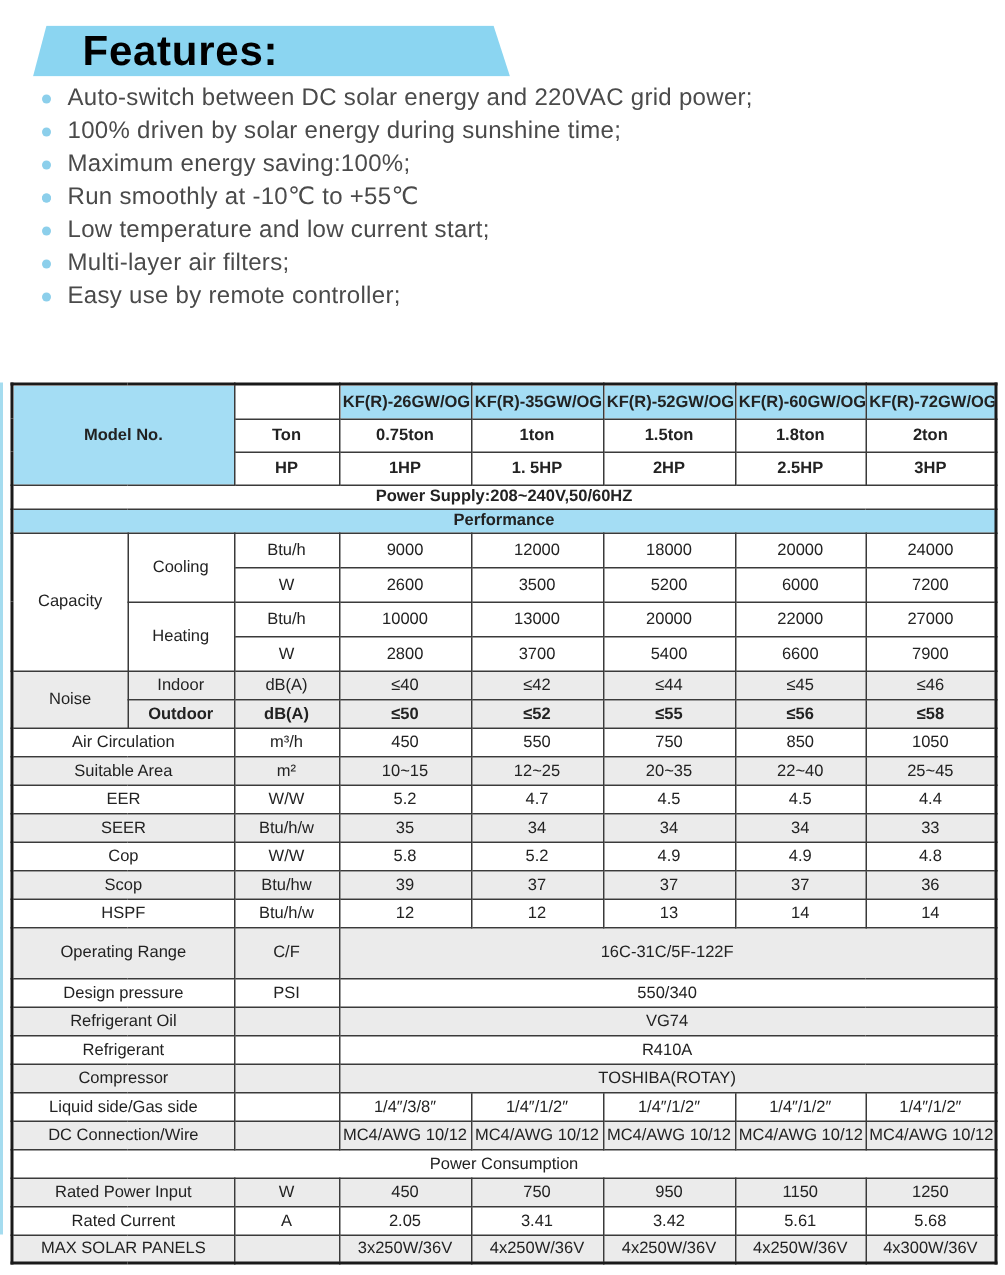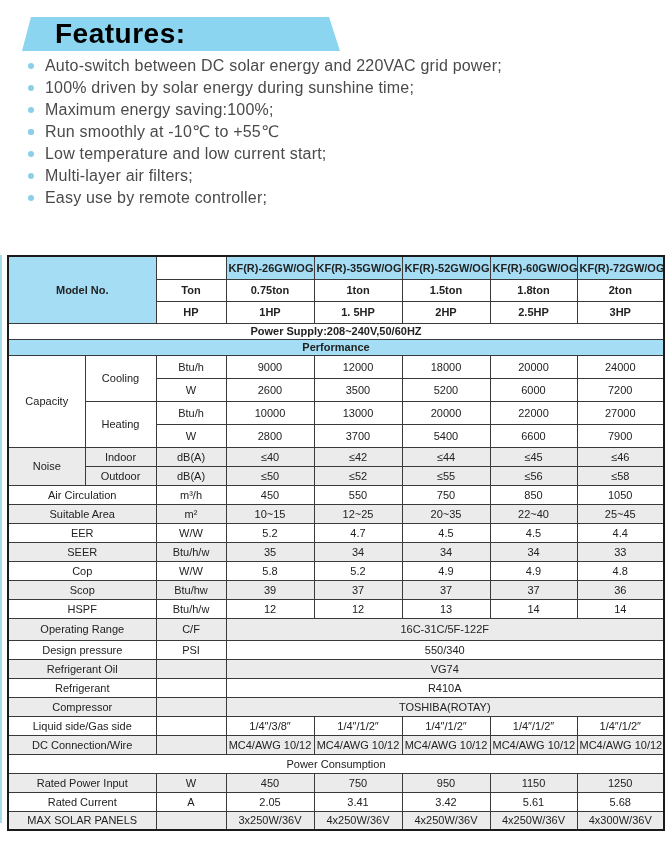--- a/index.html
+++ b/index.html
@@ -133,21 +133,21 @@
         <tr class="g" style="height: 19px;">
           <td rowspan="2">Noise</td>
           <td>Indoor</td>
           <td>dB(A)</td>
           <td>≤40</td>
           <td>≤42</td>
           <td>≤44</td>
           <td>≤45</td>
           <td>≤46</td>
         </tr>
-        <tr class="g" style="height: 19px;">
+        <tr class="g" style="height: 19px; font-weight: bold;">
           <td>Outdoor</td>
           <td>dB(A)</td>
           <td>≤50</td>
           <td>≤52</td>
           <td>≤55</td>
           <td>≤56</td>
           <td>≤58</td>
         </tr>
         <tr style="height: 19px;">
           <td colspan="2">Air Circulation</td>
@@ -205,21 +205,21 @@
         </tr>
         <tr style="height: 19px;">
           <td colspan="2">HSPF</td>
           <td>Btu/h/w</td>
           <td>12</td>
           <td>12</td>
           <td>13</td>
           <td>14</td>
           <td>14</td>
         </tr>
-        <tr class="g" style="height: 22px; margin-left: 22px;">
+        <tr class="g" style="height: 34px; margin-left: 22px;">
           <td colspan="2">Operating Range</td>
           <td>C/F</td>
           <td colspan="5">16C-31C/5F-122F</td>
         </tr>
         <tr style="height: 19px;">
           <td colspan="2">Design pressure</td>
           <td>PSI</td>
           <td colspan="5">550/340</td>
         </tr>
         <tr class="g" style="height: 19px;">

